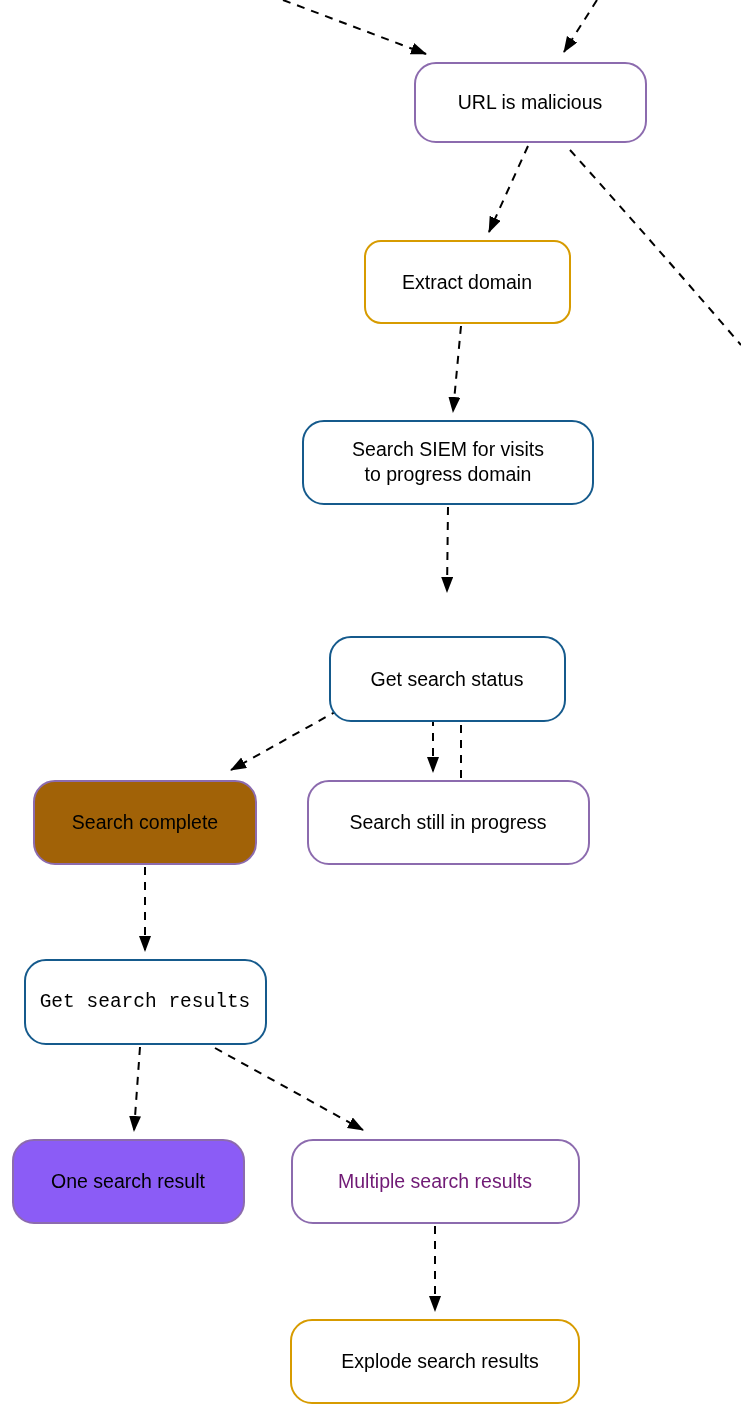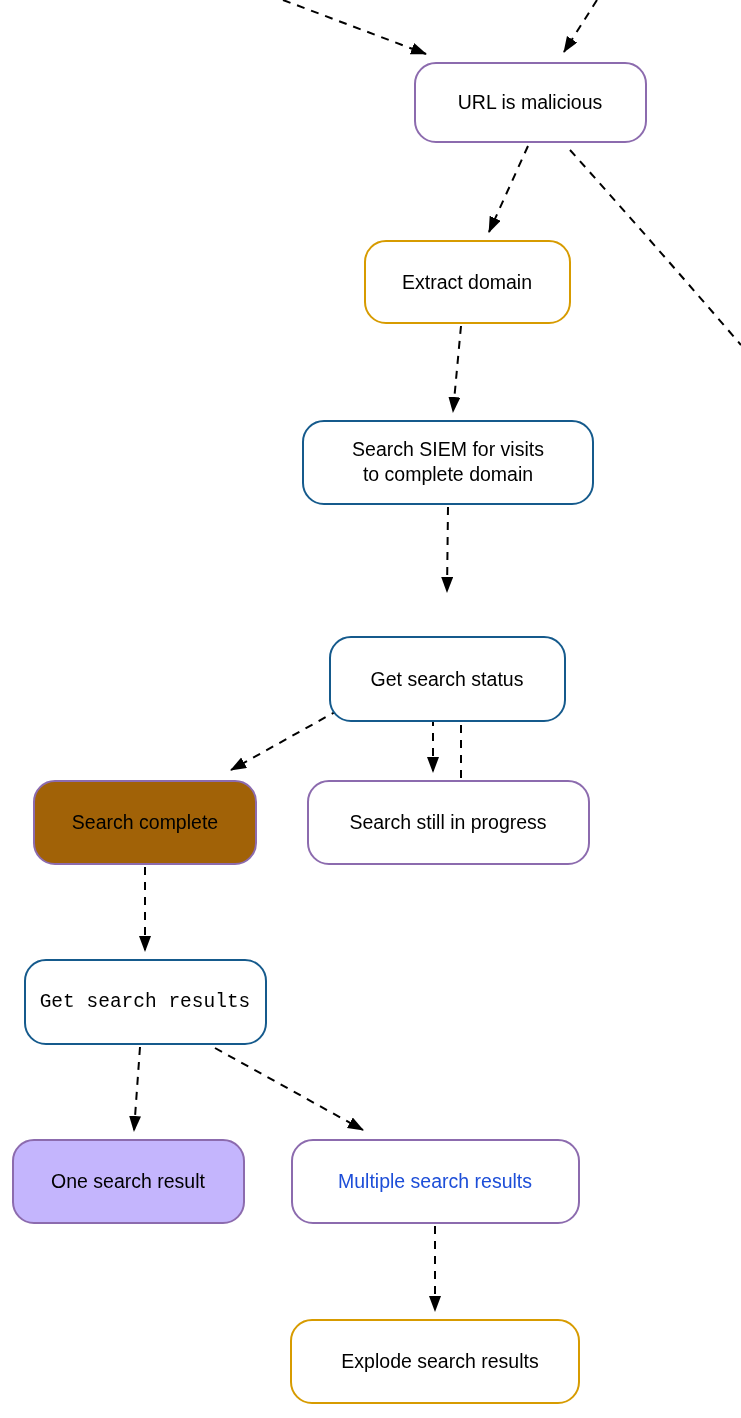--- a/index.html
+++ b/index.html
@@ -71,24 +71,24 @@
         <path d="M 433 688 L 433 772" class="edge" marker-end="url(#arrowhead)" style="stroke: rgb(0, 0, 0);"></path>
         <path d="M 461 778 L 461 693" class="edge" marker-end="url(#arrowhead)" style="stroke: rgb(0, 0, 0);"></path>
         <path d="M 145 867 L 145 951" class="edge" marker-end="url(#arrowhead)" style="stroke: rgb(0, 0, 0);"></path>
         <path d="M 140 1047 L 134 1131" class="edge" marker-end="url(#arrowhead)" style="stroke: rgb(0, 0, 0);"></path>
         <path d="M 215 1048 L 363 1130" class="edge" marker-end="url(#arrowhead)" style="stroke: rgb(0, 0, 0);"></path>
         <path d="M 435 1226 L 435 1311" class="edge" marker-end="url(#arrowhead)" style="stroke: rgb(0, 0, 0);"></path>
       </g>
   </svg>
   <div class="node-layer">
       <div class="node" style="left: 413.5px; top: 62px; width: 233px; height: 81px; border-color: rgb(140, 107, 174); background: rgb(255, 255, 255); color: rgb(0, 0, 0);"><span>URL is malicious</span></div>
-      <div class="node" style="left: 363.5px; top: 240px; width: 207px; height: 84px; border-color: rgb(215, 155, 0); background: rgb(255, 255, 255); color: rgb(0, 0, 0);"><span>Extract domain</span></div>
+      <div class="node" style="left: 363.5px; top: 240px; width: 207px; height: 84px; border-color: rgb(215, 155, 0); background: rgb(255, 255, 255); color: rgb(0, 0, 0); border-radius: 17px;"><span>Extract domain</span></div>
       <div class="node" style="left: 302px; top: 419.5px; width: 292px; height: 85px; border-color: rgb(21, 90, 140); background: rgb(255, 255, 255); color: rgb(0, 0, 0);"><span>Search SIEM for visits
-to complete domain</span></div>
+to progress domain</span></div>
       <div class="node" style="left: 328.5px; top: 600px; width: 237px; height: 86px; border-color: rgb(21, 90, 140); background: rgb(255, 255, 255); color: rgb(0, 0, 0); margin-top: 36px;"><span>Get search status</span></div>
       <div class="node" style="left: 33px; top: 779.5px; width: 224px; height: 85px; border-color: rgb(140, 107, 174); background: #a16207; color: rgb(0, 0, 0);"><span>Search complete</span></div>
       <div class="node" style="left: 306.5px; top: 779.5px; width: 283px; height: 85px; border-color: rgb(140, 107, 174); background: rgb(255, 255, 255); color: rgb(0, 0, 0);"><span>Search still in progress</span></div>
       <div class="node" style="left: 23.5px; top: 959px; width: 243px; height: 86px; border-color: rgb(21, 90, 140); background: rgb(255, 255, 255); color: rgb(0, 0, 0); font-family: Liberation Mono, monospace;"><span>Get search results</span></div>
-      <div class="node" style="left: 11.5px; top: 1138.5px; width: 233px; height: 85px; border-color: rgb(140, 107, 174); background: #c4b5fd; color: rgb(0, 0, 0);"><span>One search result</span></div>
-      <div class="node" style="left: 290.5px; top: 1138.5px; width: 289px; height: 85px; border-color: rgb(140, 107, 174); background: rgb(255, 255, 255); color: #1d4ed8;"><span>Multiple search results</span></div>
+      <div class="node" style="left: 11.5px; top: 1138.5px; width: 233px; height: 85px; border-color: rgb(140, 107, 174); background: #8b5cf6; color: rgb(0, 0, 0);"><span>One search result</span></div>
+      <div class="node" style="left: 290.5px; top: 1138.5px; width: 289px; height: 85px; border-color: rgb(140, 107, 174); background: rgb(255, 255, 255); color: #701a75;"><span>Multiple search results</span></div>
       <div class="node" style="left: 290px; top: 1318.5px; width: 290px; height: 85px; border-color: rgb(215, 155, 0); background: rgb(255, 255, 255); color: rgb(0, 0, 0); padding-left: 20px;"><span>Explode search results</span></div>
     </div>
 </div>
 
 </body></html>

